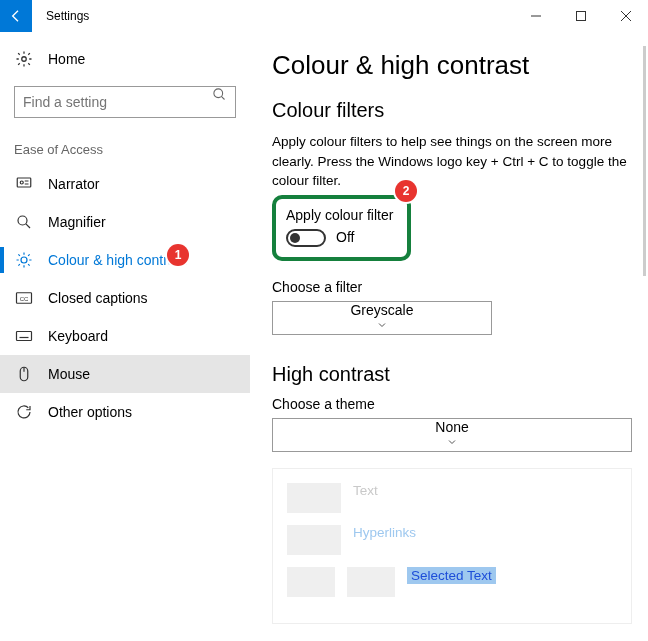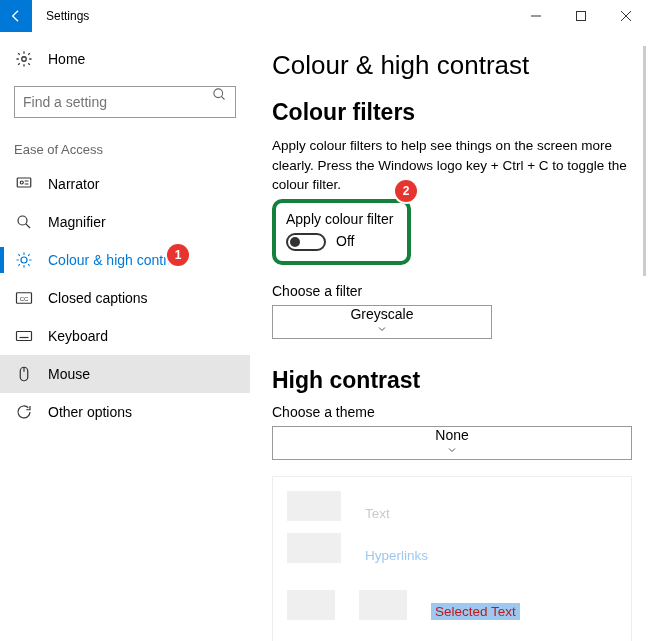--- a/index.html
+++ b/index.html
@@ -27,41 +27,41 @@
   .section-label { font-size: 13px; color: #666; padding: 10px 14px 8px; }
   .nav-item.active { color: #0078d7; position: relative; }
   .nav-item.active::before { content: ""; position: absolute; left: 0; top: 6px; bottom: 6px; width: 4px; background: #0078d7; }
   .nav-item.active .icon { color: #0078d7; }
   .nav-item.selected-grey { background: #e5e5e5; }
 
   
   .main { flex: 1; padding: 18px 4px 0 22px; position: relative; overflow: hidden; }
   .main-inner { padding-right: 16px; }
   h1.page-title { font-size: 26px; font-weight: 400; margin-bottom: 18px; }
-  h2.section { font-size: 23px; font-weight: 700; margin-bottom: 10px; margin-top: 6px; }
+  h2.section { font-size: 20px; font-weight: 400; margin-bottom: 10px; margin-top: 6px; }
   .desc { font-size: 13.5px; line-height: 1.45; margin-bottom: 4px; max-width: 370px; }
   .toggle-block { border: 4px solid #15803d; border-radius: 10px; padding: 8px 14px 10px 10px; display: inline-block; margin-bottom: 10px; }
   .toggle-label { font-size: 14px; margin-bottom: 6px; }
   .toggle-row { display: flex; align-items: flex-start; gap: 10px; }
   .toggle { width: 40px; height: 18px; border: 2px solid #333; border-radius: 10px; position: relative; }
   .toggle .knob { position: absolute; left: 2px; top: 2px; width: 10px; height: 10px; background: #333; border-radius: 50%; }
   .toggle-state { font-size: 14px; }
   .field-label { font-size: 14px; margin: 8px 0 6px; }
   .select { border: 1px solid #999; height: 34px; display: flex; align-items: center; justify-content: space-between; padding: 0 10px; font-size: 14px; flex-direction: column; }
   .select.narrow { width: 220px; }
   .select.wide  { width: 360px; }
   .select .chev svg { width: 12px; height: 12px; }
 
   .preview { margin-top: 16px; border: 1px solid #eee; padding: 14px; width: 360px; }
-  .prow { display: flex; align-items: flex-end; gap: 24px; margin-bottom: 12px; }
+  .prow { display: flex; align-items: flex-start; gap: 12px; margin-bottom: 12px; }
   .pbox { width: 54px; height: 30px; background: #efefef; }
   .pbox.sm { width: 48px; }
   .ptext { font-size: 13.5px; color: #c9c9c9; }
   .ptext.link { color: #9ec8ef; }
-  .ptext.selected { background: #9ec8ef; color: #b91c1c; padding: 1px 4px; margin-top: 28px; }
+  .ptext.selected { background: #9ec8ef; color: #1d4ed8; padding: 1px 4px; }
 
   .scroll-track { position: absolute; right: 2px; top: 14px; width: 3px; height: 230px; background: #ccc; }
 
   
   .badge { position: absolute; width: 22px; height: 22px; border-radius: 50%; background: #e8342f; color: #fff; font-size: 12px; display: flex; align-items: center; justify-content: center; font-weight: 600; box-shadow: 0 0 0 2px #fff; z-index: 5; }
   .badge.b1 { left: 167px; top: 244px; }
   .badge.b2 { left: 395px; top: 180px; }
 </style>
 </head>
 <body>

